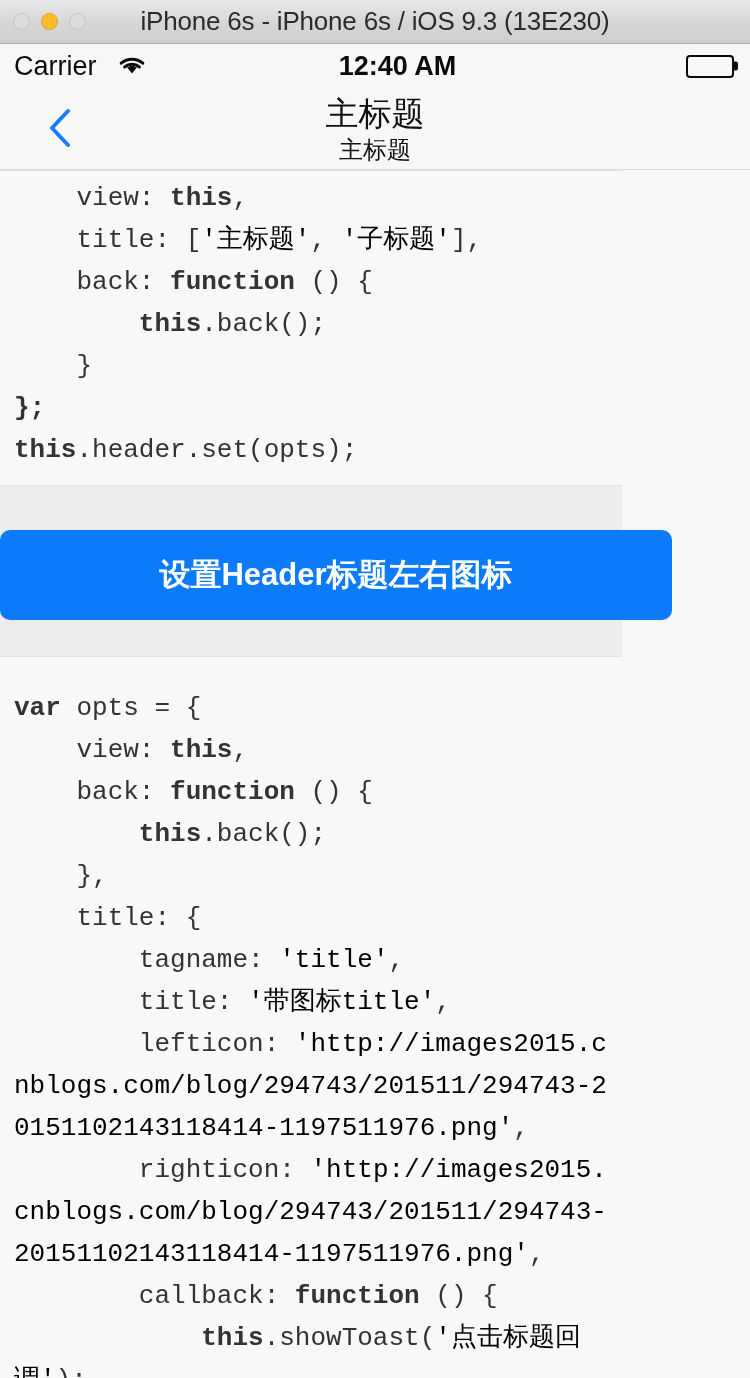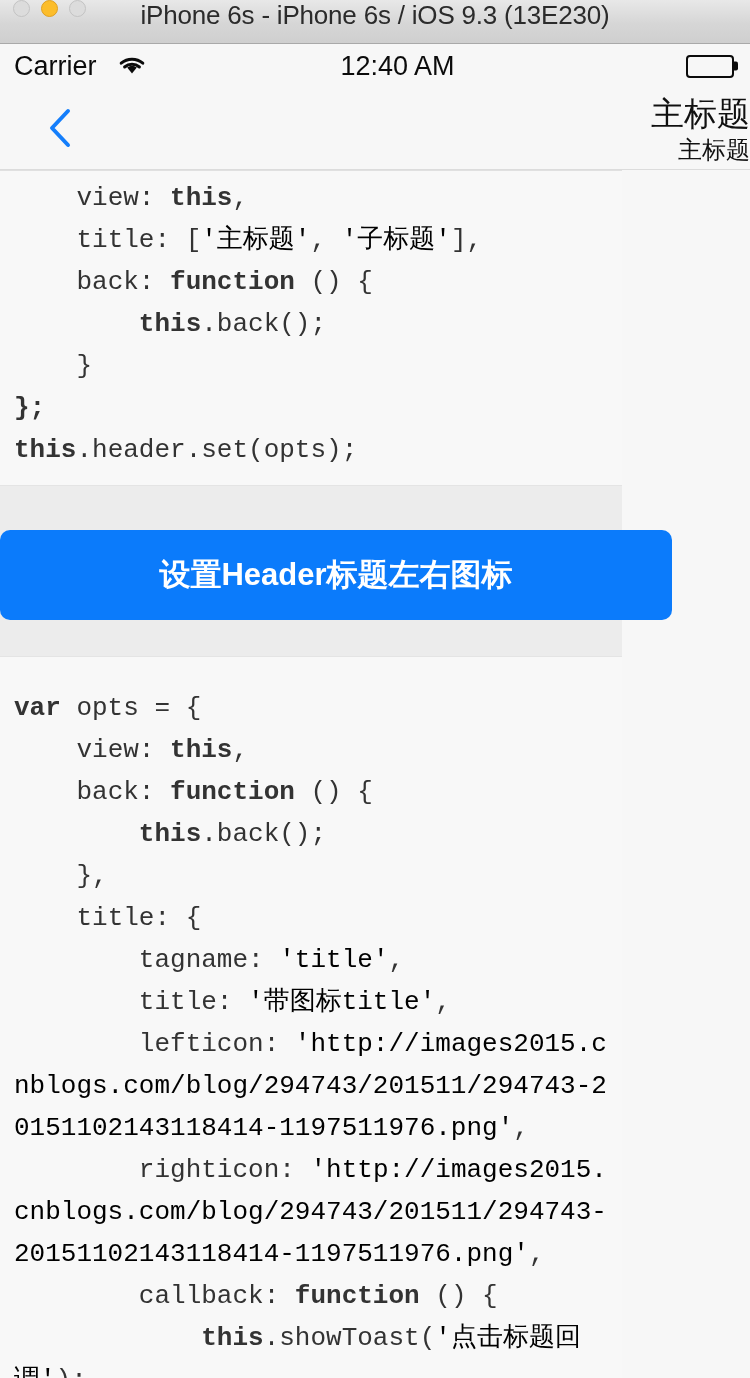--- a/index.html
+++ b/index.html
@@ -11,21 +11,21 @@
   }
 
   
   .titlebar {
     position: relative;
     height: 44px;
     width: 750px;
     background: linear-gradient(to bottom, #e8e8e8 0%, #d6d6d6 55%, #cfcfcf 100%);
     border-bottom: 1px solid #a9a9a9;
     display: flex;
-    align-items: flex-start;
+    align-items: center;
   }
   .traffic {
     display: flex;
     align-items: center;
     gap: 11px;
     margin-left: 13px;
   }
   .light {
     width: 17px; height: 17px;
     border-radius: 50%;
@@ -68,21 +68,21 @@
     font-size: 27px;
     color: #0b0b0b;
     font-family: "Liberation Sans", sans-serif;
   }
   .wifi { width: 30px; height: 22px; display: block; }
   .sb-time {
     position: absolute;
     left: 0; right: 0;
     text-align: center;
     font-size: 27px;
-    font-weight: normal;
+    font-weight: bold;
     color: #0b0b0b;
     margin-left: 45px;
   }
   .sb-right {
     position: absolute;
     right: 16px;
     display: flex;
     align-items: center;
   }
   .battery {
@@ -117,21 +117,21 @@
   .back-btn {
     position: absolute;
     left: 34px; top: 14px;
     width: 52px; height: 52px;
     display: flex; align-items: center; justify-content: center;
   }
   .chevron { width: 32px; height: 44px; display: block; }
   .nav-titles {
     position: absolute;
     left: 0; right: 0; top: 6px;
-    text-align: right;
+    text-align: center;
   }
   .nav-title {
     font-size: 33px;
     color: #101010;
     line-height: 40px;
     font-family: "Liberation Sans", sans-serif;
   }
   .nav-subtitle {
     font-size: 24px;
     color: #101010;

